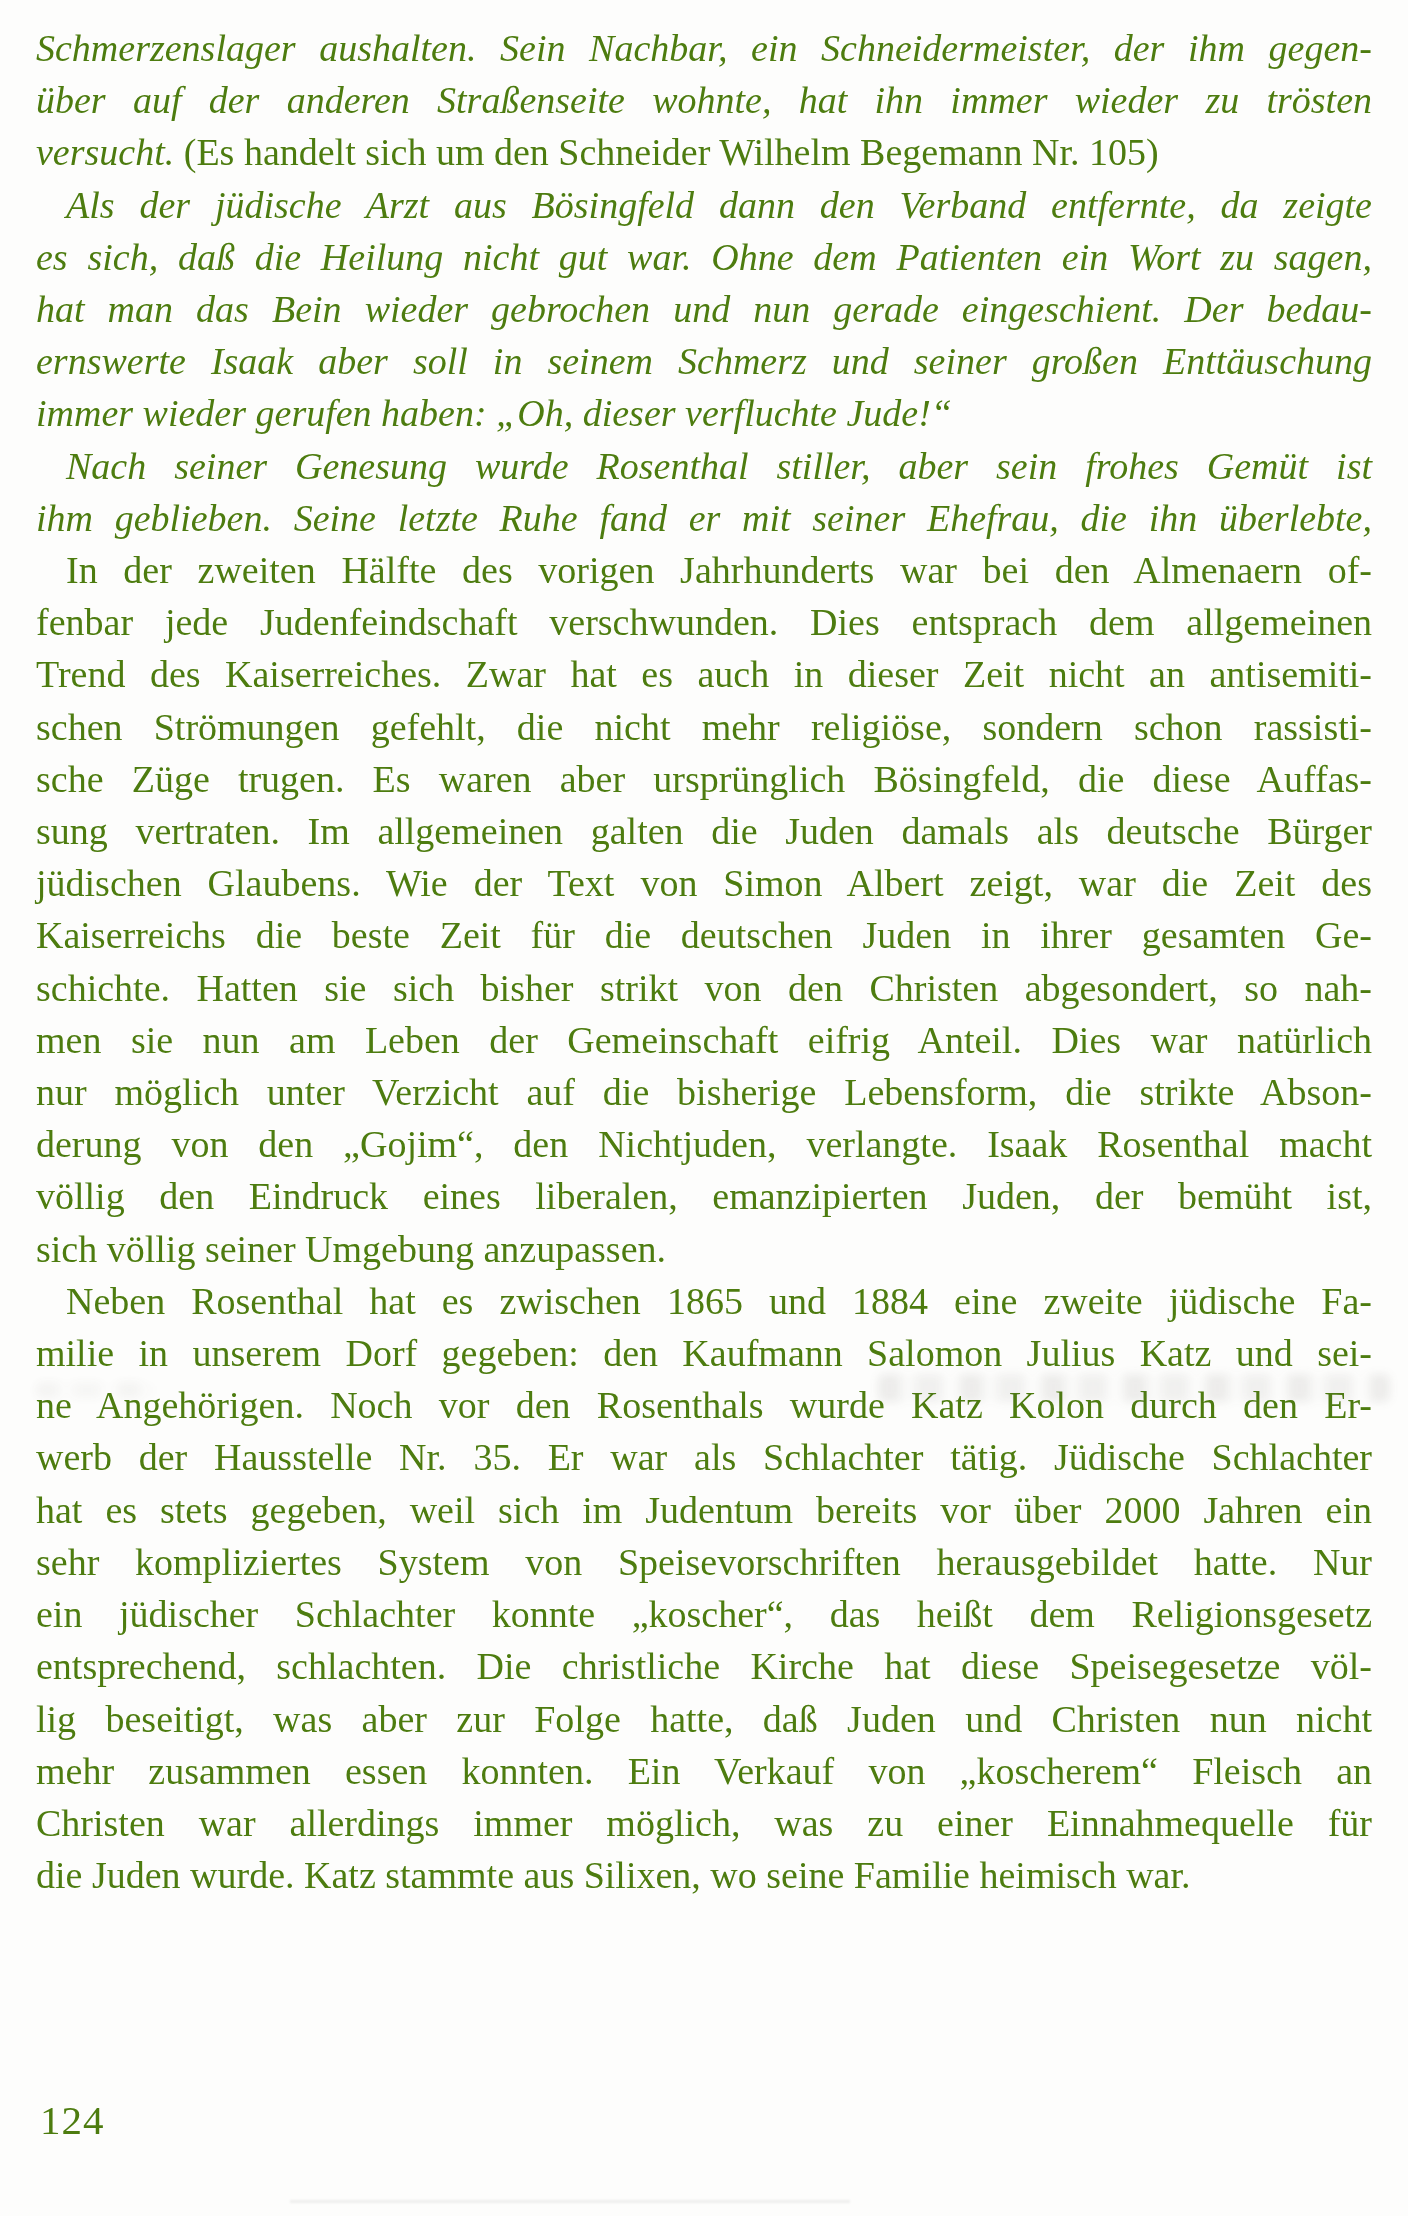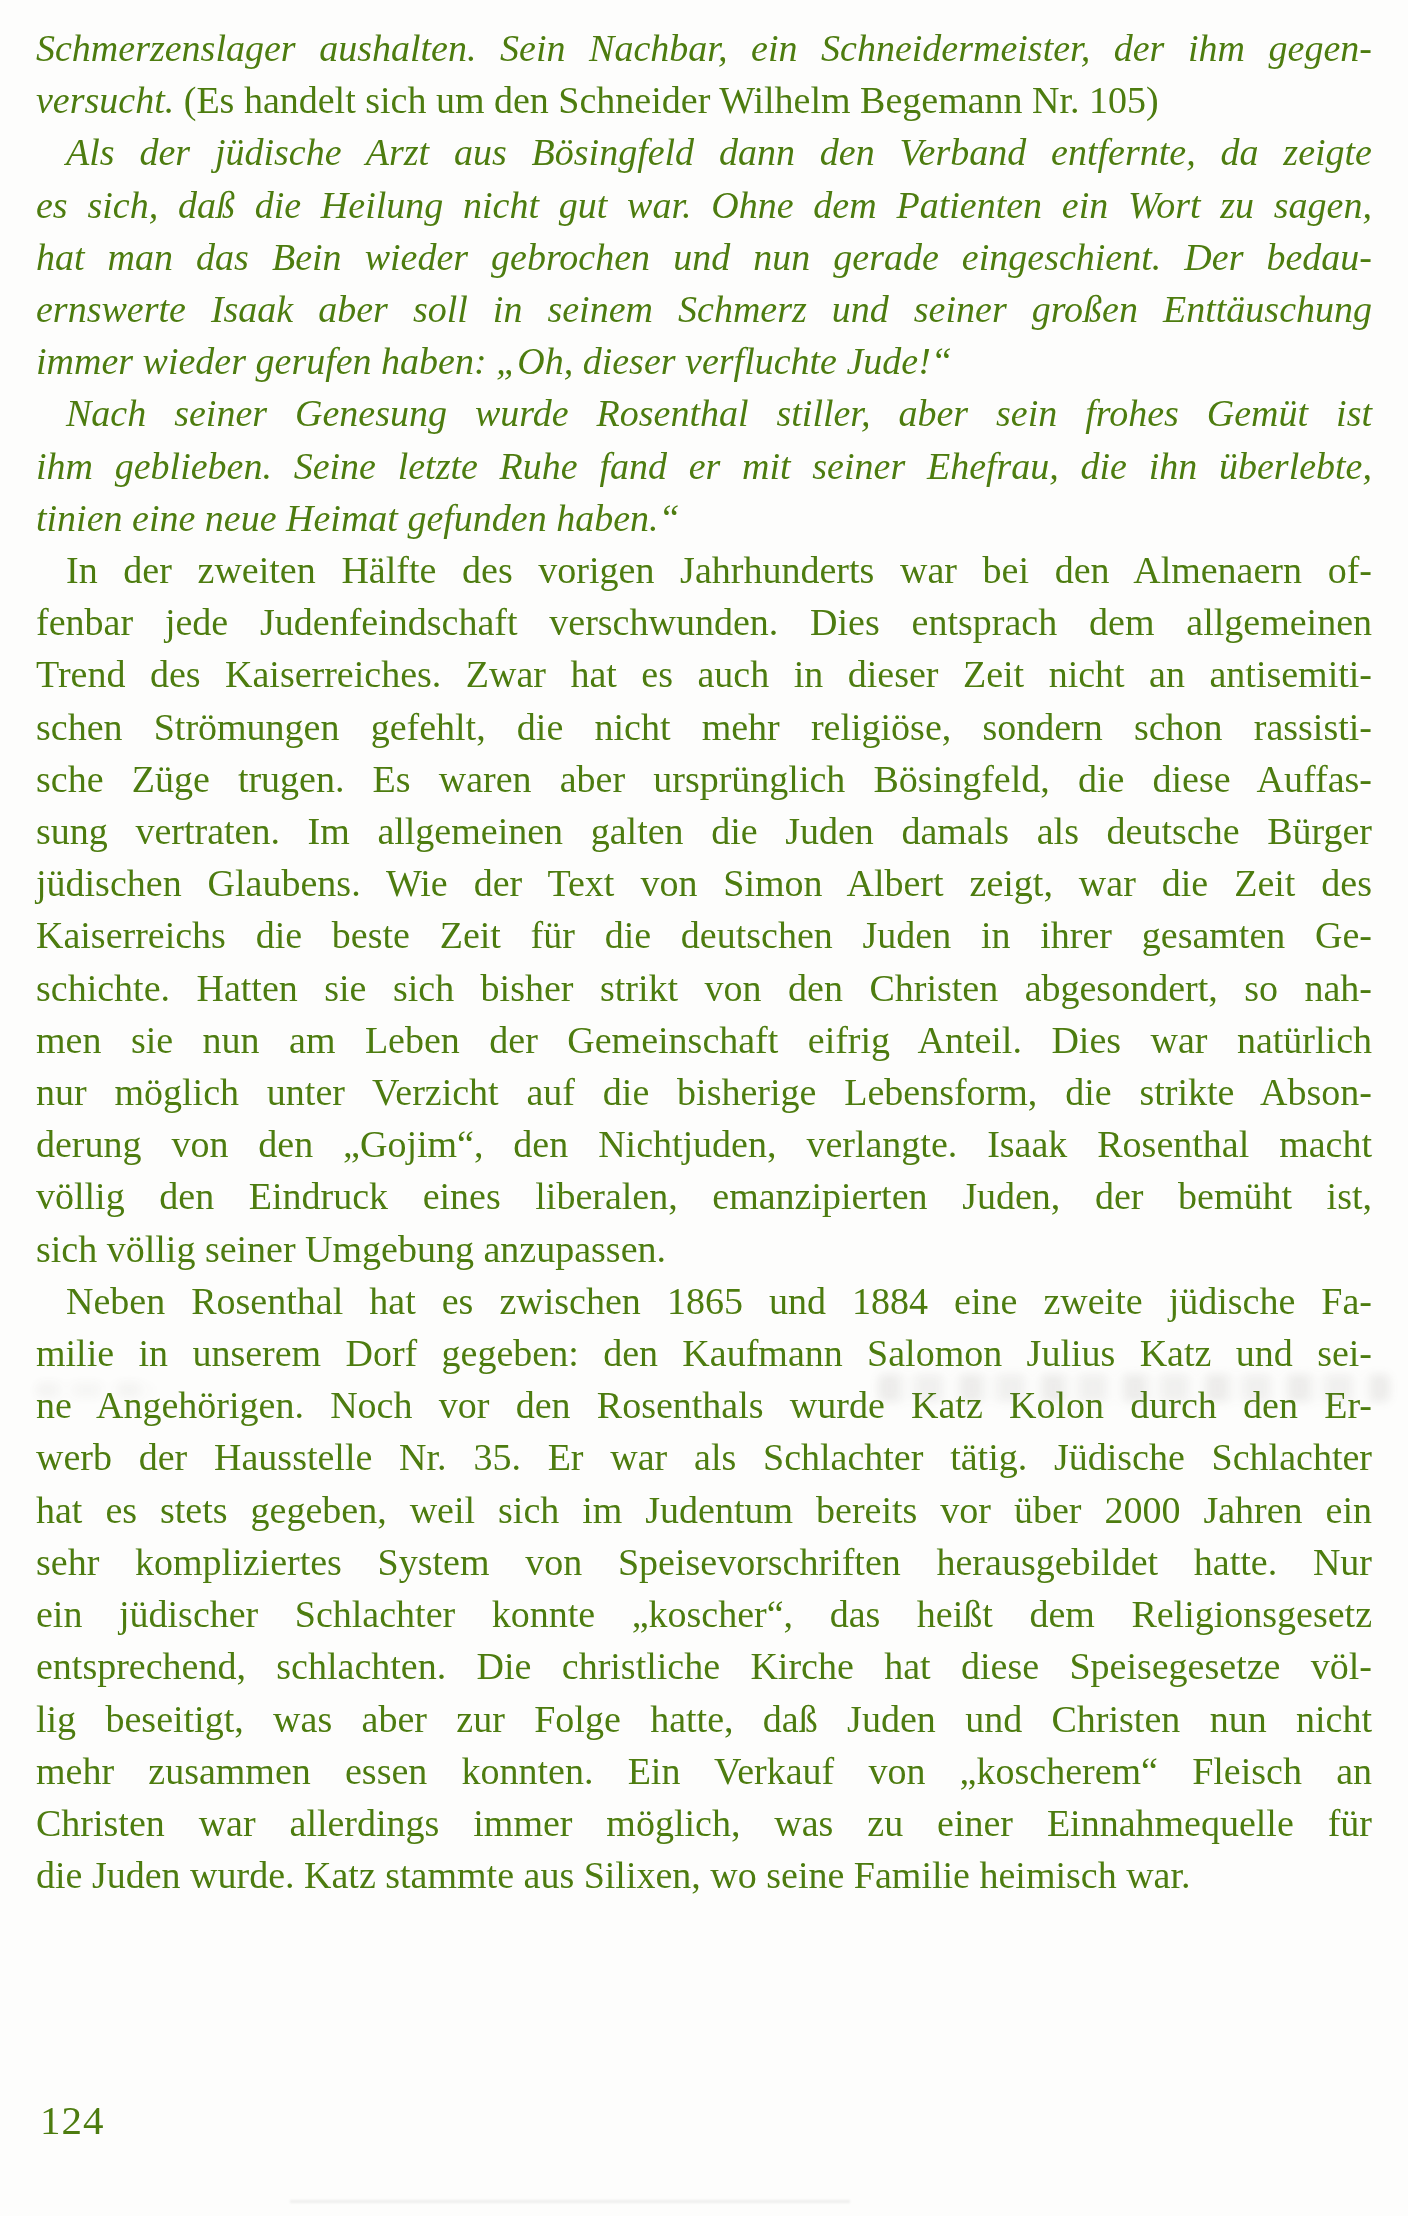--- a/index.html
+++ b/index.html
@@ -70,29 +70,29 @@
     background: rgba(0, 0, 0, 0.06);
     filter: blur(1px);
   }
 </style>
 </head>
 <body>
 
 <div class="page">
   <div class="text-block">
       <div class="line"><span class="it">Schmerzenslager aushalten. Sein Nachbar, ein Schneidermeister, der ihm gegen-</span></div>
+      <div class="line"><span class="it">über auf der anderen Straßenseite wohnte, hat ihn immer wieder zu trösten</span></div>
       <div class="line pend"><span class="it">versucht. </span><span>(Es handelt sich um den Schneider Wilhelm Begemann Nr. 105)</span></div>
       <div class="line indent"><span class="it">Als der jüdische Arzt aus Bösingfeld dann den Verband entfernte, da zeigte</span></div>
       <div class="line"><span class="it">es sich, daß die Heilung nicht gut war. Ohne dem Patienten ein Wort zu sagen,</span></div>
       <div class="line"><span class="it">hat man das Bein wieder gebrochen und nun gerade eingeschient. Der bedau-</span></div>
       <div class="line"><span class="it">ernswerte Isaak aber soll in seinem Schmerz und seiner großen Enttäuschung</span></div>
       <div class="line pend"><span class="it">immer wieder gerufen haben: „Oh, dieser verfluchte Jude!“</span></div>
       <div class="line indent"><span class="it">Nach seiner Genesung wurde Rosenthal stiller, aber sein frohes Gemüt ist</span></div>
       <div class="line"><span class="it">ihm geblieben. Seine letzte Ruhe fand er mit seiner Ehefrau, die ihn überlebte,</span></div>
-      <div class="line pend"><span class="it">tinien eine neue Heimat gefunden haben.“</span></div>
       <div class="line indent"><span>In der zweiten Hälfte des vorigen Jahrhunderts war bei den Almenaern of-</span></div>
       <div class="line"><span>fenbar jede Judenfeindschaft verschwunden. Dies entsprach dem allgemeinen</span></div>
       <div class="line"><span>Trend des Kaiserreiches. Zwar hat es auch in dieser Zeit nicht an antisemiti-</span></div>
       <div class="line"><span>schen Strömungen gefehlt, die nicht mehr religiöse, sondern schon rassisti-</span></div>
       <div class="line"><span>sche Züge trugen. Es waren aber ursprünglich Bösingfeld, die diese Auffas-</span></div>
       <div class="line"><span>sung vertraten. Im allgemeinen galten die Juden damals als deutsche Bürger</span></div>
       <div class="line"><span>jüdischen Glaubens. Wie der Text von Simon Albert zeigt, war die Zeit des</span></div>
       <div class="line"><span>Kaiserreichs die beste Zeit für die deutschen Juden in ihrer gesamten Ge-</span></div>
       <div class="line"><span>schichte. Hatten sie sich bisher strikt von den Christen abgesondert, so nah-</span></div>
       <div class="line"><span>men sie nun am Leben der Gemeinschaft eifrig Anteil. Dies war natürlich</span></div>

